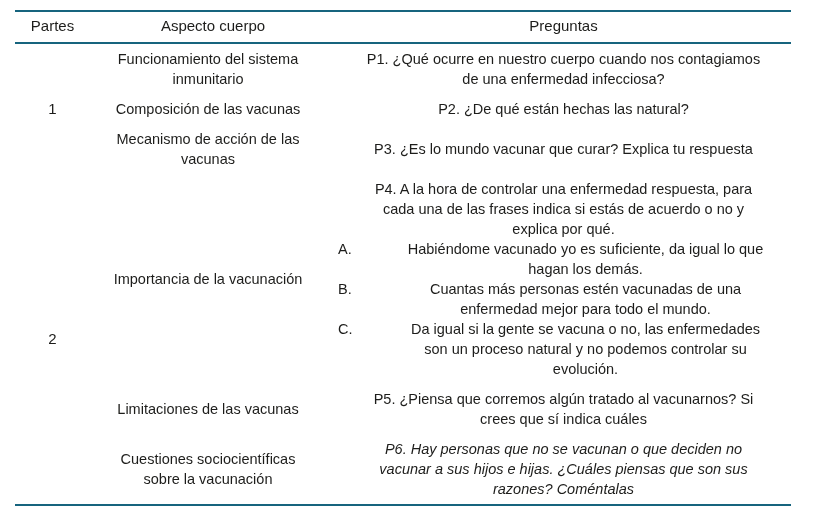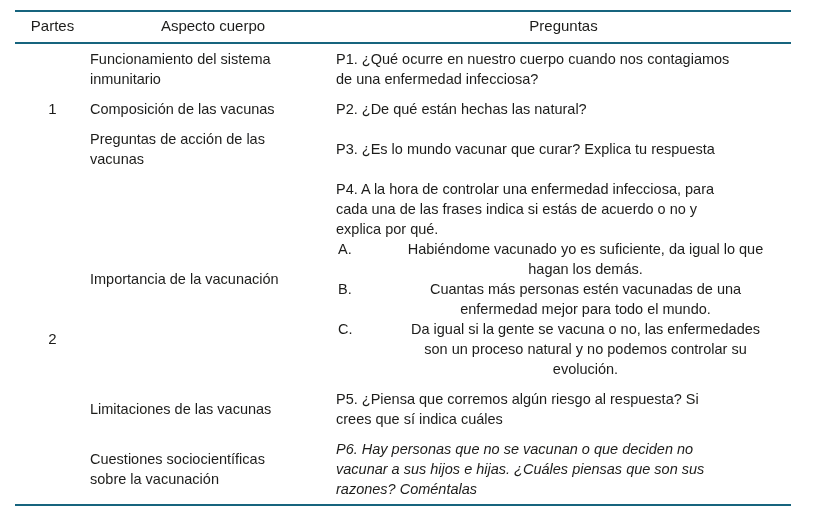--- a/index.html
+++ b/index.html
@@ -43,20 +43,21 @@
     padding: 5px 0;
   }
   td.partes {
     text-align: center;
     font-size: 15px;
   }
   td.aspecto { padding-right: 10px; }
   .cell-text {
     white-space: pre-line;
     margin: 0;
+    text-align: center;
   }
   .italic { font-style: italic; }
   .abc-list { margin: 0; }
   .abc-item { display: flex; }
   .abc-label {
     flex: 0 0 44px;
     padding-left: 2px;
     box-sizing: border-box;
   }
   .abc-text {
@@ -97,34 +98,34 @@
       <tr>
         <td class="aspecto">
             <p class="cell-text">Composición de las vacunas</p>
           </td>
         <td class="pregunta">
             <p class="cell-text">P2. ¿De qué están hechas las natural?</p>
           </td>
       </tr>
       <tr>
         <td class="aspecto">
-            <p class="cell-text">Preguntas de acción de las
+            <p class="cell-text">Mecanismo de acción de las
 vacunas</p>
           </td>
         <td class="pregunta">
             <p class="cell-text">P3. ¿Es lo mundo vacunar que curar? Explica tu respuesta</p>
           </td>
       </tr>
       <tr>
         <td class="partes" rowspan="3">2</td>
         <td class="aspecto">
             <p class="cell-text">Importancia de la vacunación</p>
           </td>
         <td class="pregunta">
-            <p class="cell-text">P4. A la hora de controlar una enfermedad infecciosa, para
+            <p class="cell-text">P4. A la hora de controlar una enfermedad respuesta, para
 cada una de las frases indica si estás de acuerdo o no y
 explica por qué.</p>
             <div class="abc-list">
               <div class="abc-item">
                 <span class="abc-label">A.</span>
                 <span class="abc-text">Habiéndome vacunado yo es suficiente, da igual lo que
 hagan los demás.</span>
               </div>
               <div class="abc-item">
                 <span class="abc-label">B.</span>
@@ -138,21 +139,21 @@
 evolución.</span>
               </div>
             </div>
           </td>
       </tr>
       <tr>
         <td class="aspecto">
             <p class="cell-text">Limitaciones de las vacunas</p>
           </td>
         <td class="pregunta">
-            <p class="cell-text">P5. ¿Piensa que corremos algún riesgo al respuesta? Si
+            <p class="cell-text">P5. ¿Piensa que corremos algún tratado al vacunarnos? Si
 crees que sí indica cuáles</p>
           </td>
       </tr>
       <tr>
         <td class="aspecto">
             <p class="cell-text">Cuestiones sociocientíficas
 sobre la vacunación</p>
           </td>
         <td class="pregunta">
             <p class="cell-text italic">P6. Hay personas que no se vacunan o que deciden no

